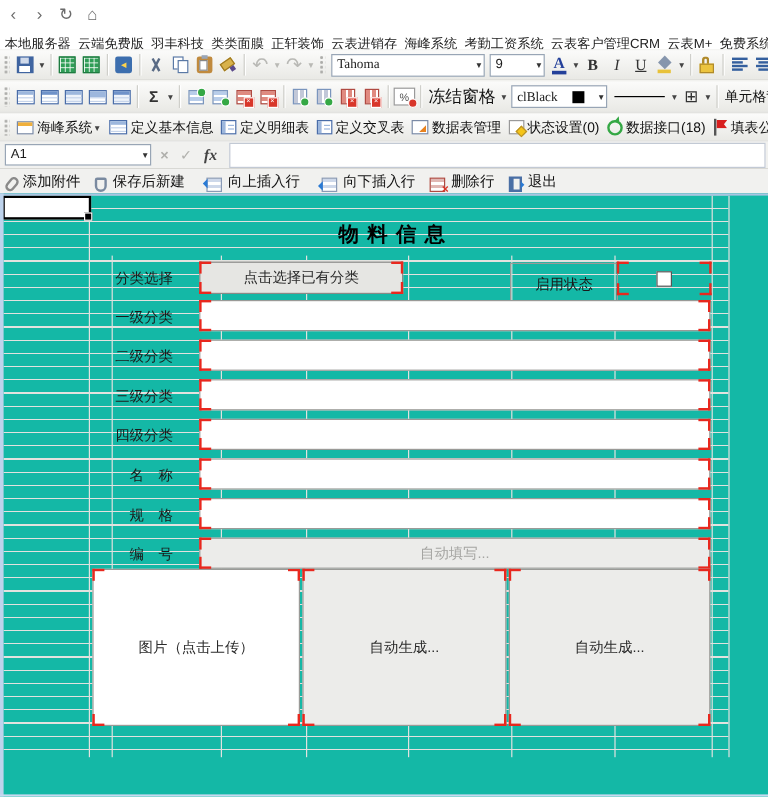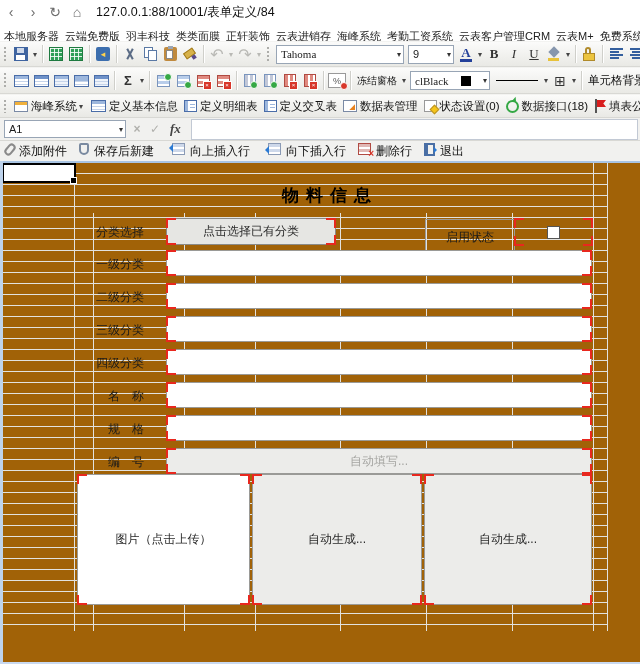--- a/index.html
+++ b/index.html
@@ -125,25 +125,25 @@
 
   
   #fbar{top:118px;height:23px;background:#f1f1ef;border-bottom:1px solid #d8d8d4;padding:0 2px;}
   #fbar .namebox{width:122px;height:18px;}
   #fbar .fx{font-family:"Liberation Serif",serif;font-style:italic;font-weight:bold;font-size:13px;color:#444;margin:0 6px;}
   #fbar .finput{flex:1;height:19px;background:#fff;border:1px solid #c2c9d4;margin-left:4px;}
   .gbtn{font-size:12px;font-weight:bold;color:#b0b0ac;width:18px;text-align:center;}
 
   
   #abar{top:141px;height:20px;background:#f1f1ef;font-size:12px;}
-  #abar .act{display:flex;align-items:flex-start;margin:0 6px;flex-shrink:0;white-space:nowrap;}
+  #abar .act{display:flex;align-items:flex-end;margin:0 6px;flex-shrink:0;white-space:nowrap;}
   #abar .act .txt{margin-left:5px;color:#111;}
 
   
-  #grid{position:absolute;top:161px;left:0;width:640px;height:503px;background:#a16207;overflow:hidden;}
+  #grid{position:absolute;top:161px;left:0;width:640px;height:503px;background:#14b8a6;overflow:hidden;}
   #grid .edge-top{position:absolute;top:0;left:0;right:0;height:2px;background:#a9c4e2;z-index:4;}
   #grid .edge-left{position:absolute;top:0;left:0;width:3px;bottom:0;background:#bed3ec;z-index:4;}
   #grid .edge-bottom{position:absolute;bottom:0;left:0;right:0;height:2px;background:#c9d9f0;z-index:4;}
   #rowlines{position:absolute;left:3px;top:2px;width:604px;height:468px;z-index:0;
      background:repeating-linear-gradient(to bottom,transparent 0 10px,#e2e2df 10px 11px);}
   .vline{position:absolute;width:1px;background:#e2e2df;z-index:0;}
   #selcell{position:absolute;left:2px;top:2px;width:70px;height:16px;background:#fff;border:2px solid #000;z-index:3;}
   #selcell .handle{position:absolute;right:-3px;bottom:-3px;width:5px;height:5px;background:#000;border:1px solid #fff;}
   #ftitle{position:absolute;left:90px;top:23px;width:480px;text-align:center;font-size:17px;font-weight:bold;
           letter-spacing:7px;color:#000;z-index:2;}
@@ -165,21 +165,20 @@
   .checkbox{width:13px;height:13px;background:#fff;border:1px solid #555;box-sizing:border-box;}
 </style>
 </head>
 <body>
 
 <div class="bar" id="topbar">
   <span class="nav">‹</span>
   <span class="nav">›</span>
   <span class="nav">↻</span>
   <span class="nav">⌂</span>
-  <span class="url">127.0.0.1:88/10001/表单定义/84</span>
 </div>
 
 <div class="bar" id="bookmarks">
   <span>本地服务器</span>
   <span>云端免费版</span>
   <span>羽丰科技</span>
   <span>类类面膜</span>
   <span>正轩装饰</span>
   <span>云表进销存</span>
   <span>海峰系统</span>
@@ -314,21 +313,21 @@
       <span class="i-coldel"></span>
     </span>
   <span class="ib">
       <span class="i-coldel"></span>
     </span>
   <span class="sep"></span>
   <span class="ib">
       <span class="i-pct">%</span>
     </span>
   <span class="sep"></span>
-  <span class="ib" style="min-width:auto;padding:0 2px;font-size:10px;color:#111;">
+  <span class="ib" style="min-width:auto;padding:0 2px;font-size:14px;color:#111;">
       <span>冻结窗格</span>
     </span>
   <span class="dd">▾</span>
   <span class="combo serif" style="width:80px;">
     <span>clBlack</span>
     <span style="width:10px;height:10px;background:#000;margin-left:auto;"></span>
     <span class="cdd">▾</span>
   </span>
   <span class="ib">
       <span class="i-linestyle"></span>

